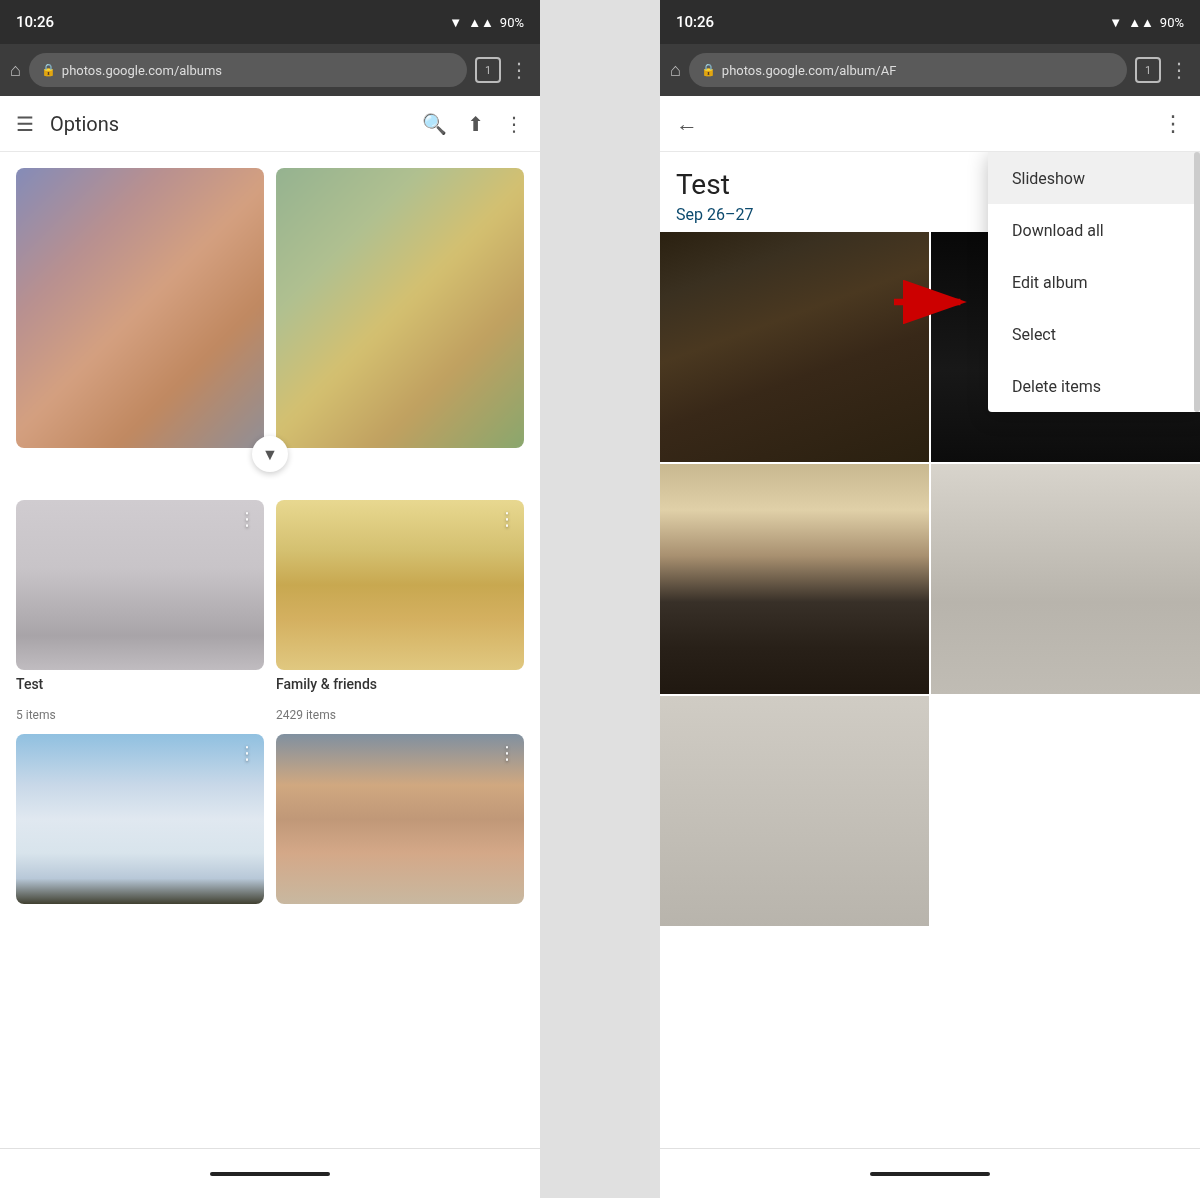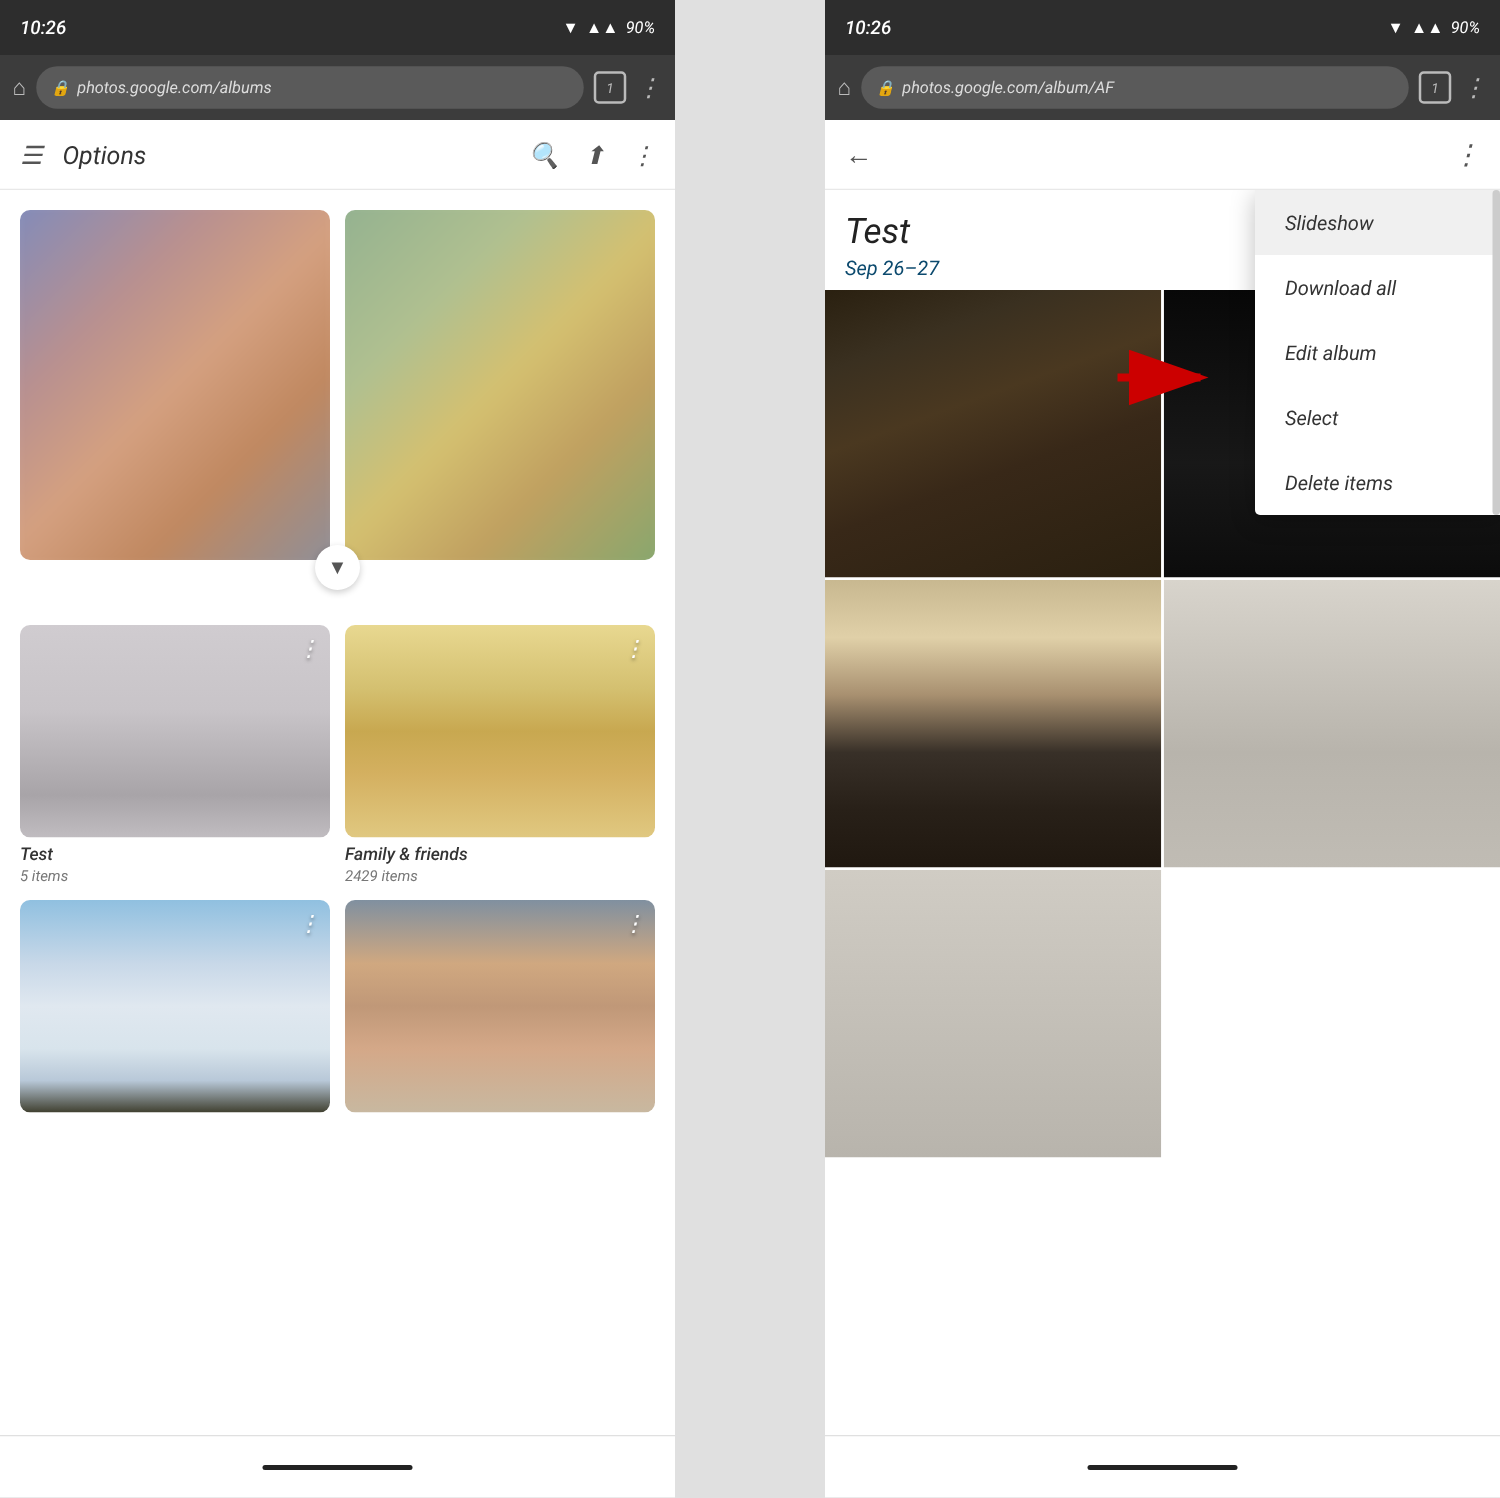--- a/index.html
+++ b/index.html
@@ -14,21 +14,20 @@
 
     
     .phone {
       width: 540px;
       height: 1198px;
       background: #fff;
       display: flex;
       flex-direction: column;
       overflow: hidden;
       flex-shrink: 0;
-      font-style: italic;
     }
 
     
     .status-bar {
       height: 44px;
       background: #2d2d2d;
       display: flex;
       align-items: center;
       justify-content: space-between;
       padding: 0 16px;
@@ -195,21 +194,21 @@
     }
     .album-name {
       font-size: 14px;
       font-weight: 500;
       color: #333;
       margin-top: 6px;
     }
     .album-count {
       font-size: 12px;
       color: #777;
-      margin-top: 2px;
+      margin-top: 16px;
     }
 
     
     .right-phone {}
     .right-toolbar {
       height: 56px;
       background: #fff;
       display: flex;
       align-items: center;
       padding: 0 16px;
@@ -280,21 +279,21 @@
       top: 0;
       right: 0;
       bottom: 0;
       left: 0;
       pointer-events: none;
     }
     .context-menu {
       position: absolute;
       top: 0;
       right: 0;
-      width: 196px;
+      width: 212px;
       background: #fff;
       box-shadow: 0 4px 20px rgba(0,0,0,0.25);
       border-radius: 0 0 0 4px;
       pointer-events: all;
       z-index: 10;
     }
     .menu-item {
       height: 52px;
       display: flex;
       align-items: center;

